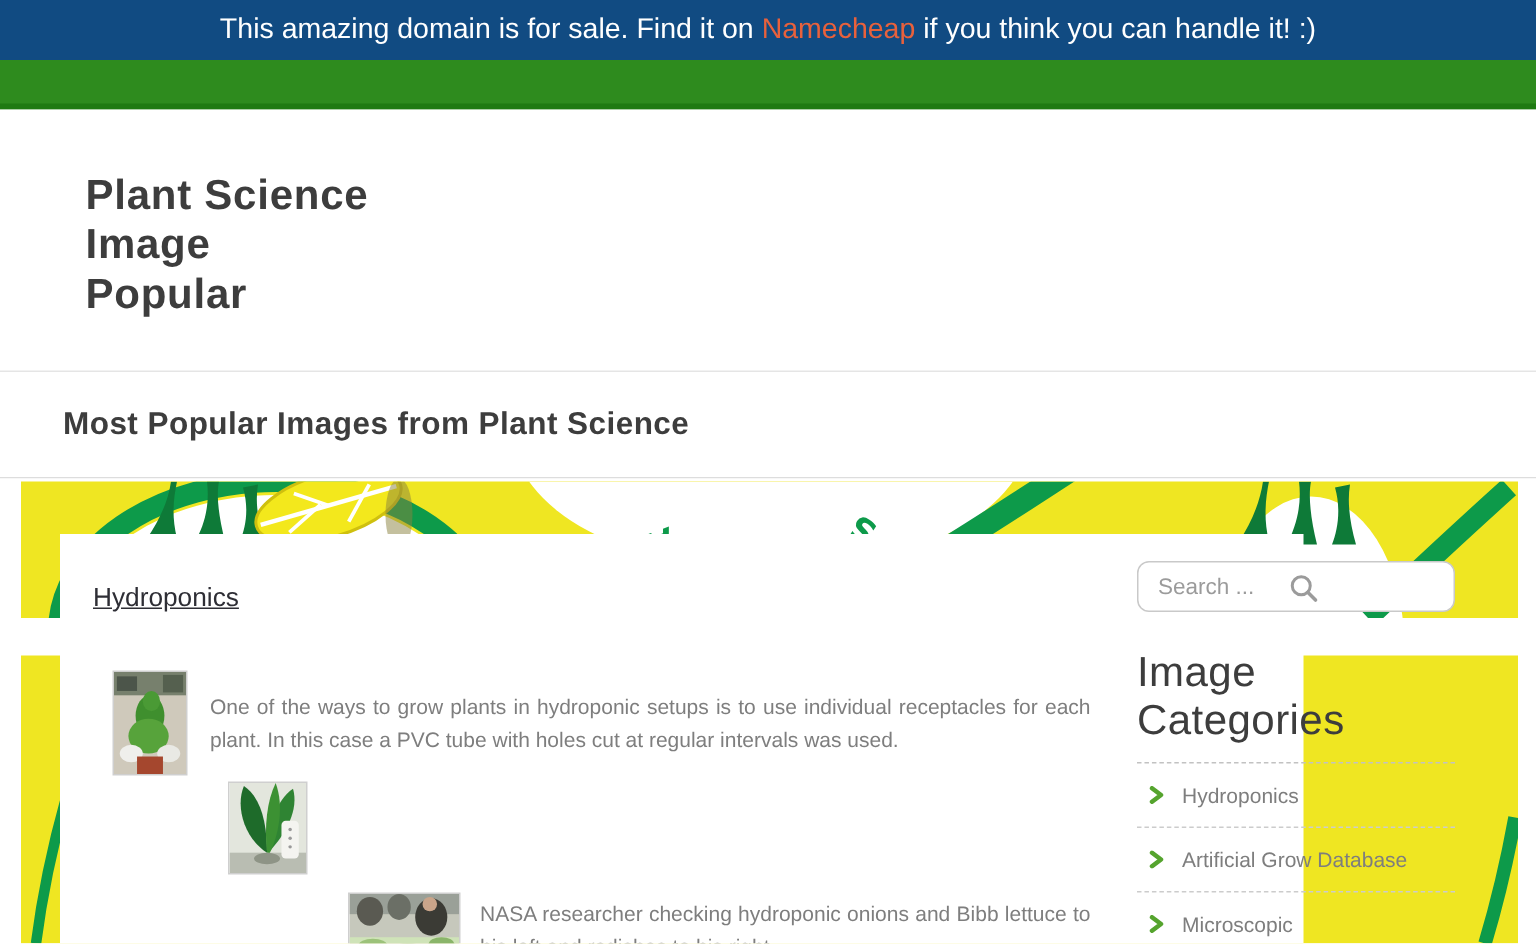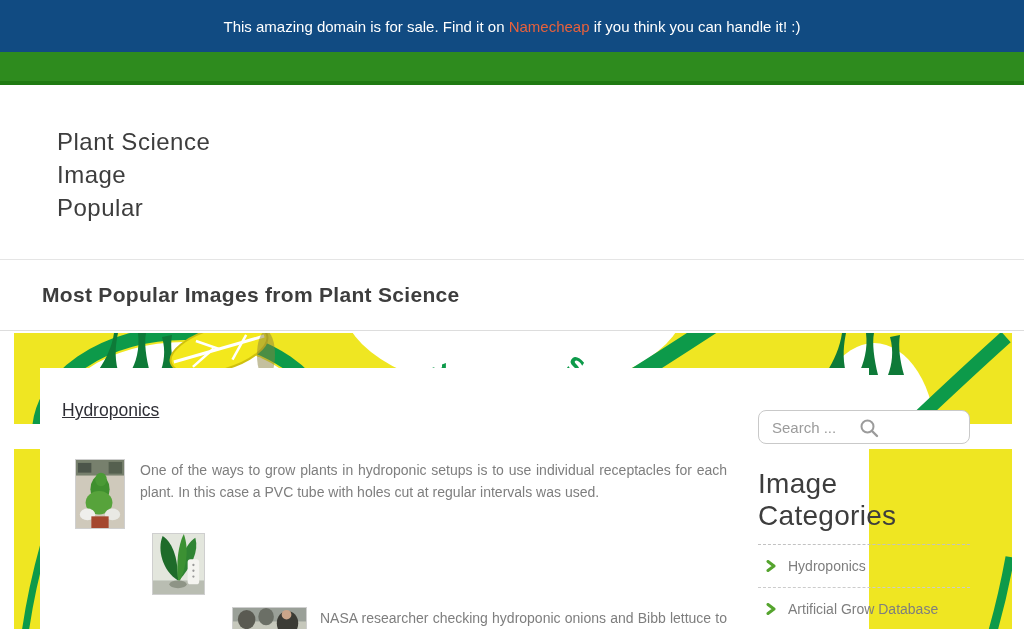--- a/index.html
+++ b/index.html
@@ -1,68 +1,68 @@
 <!DOCTYPE html>
 <html><head>
 <meta charset="utf-8">
 <style>
   * { margin:0; padding:0; box-sizing:border-box; }
   html,body { width:1024px; height:629px; overflow:hidden; background:#fff;
               font-family:"Liberation Sans", sans-serif; }
 
   
-  .sale-banner { height:52px; background:#114b82; color:#fff; font-size:15px;
+  .sale-banner { height:40px; background:#114b82; color:#fff; font-size:19px;
                  display:flex; align-items:center; justify-content:center; }
   .sale-banner a { color:#e8613c; text-decoration:none; cursor:pointer; }
   .sale-banner span { white-space:pre; }
 
   
   .green-bar { height:33px; background:#2e8b1e; border-bottom:4px solid #1f7a12; }
 
   
   .site-header { height:175px; background:#fff; border-bottom:1px solid #e5e5e5; position:relative; }
-  .site-title { position:absolute; left:57px; top:40px; font-size:24px; line-height:33px;
-                color:#3d3d3d; font-weight:400; letter-spacing:0.5px; cursor:pointer; }
+  .site-title { position:absolute; left:57px; top:40px; font-size:28px; line-height:33px;
+                color:#3d3d3d; font-weight:700; letter-spacing:0.5px; cursor:pointer; }
 
   
   .section-bar { height:71px; background:#fff; border-bottom:1px solid #dddddd; position:relative; }
   .section-bar h2 { position:absolute; left:42px; top:23px; font-size:21px; font-weight:700;
                     color:#3d3d3d; letter-spacing:0.3px; }
 
   
   .content-area { position:relative; height:310px; background:#fff; overflow:hidden; }
   .yellow-row { position:absolute; background:#efe622; overflow:hidden; }
   .yellow-row svg { position:absolute; left:0; top:0; }
   .row1 { left:14px; top:2px;   width:998px; height:91px;  }
   .row2 { left:14px; top:118px; width:998px; height:192px; }
 
   
   .card { position:absolute; left:40px; top:37px; width:829px; height:273px; background:#fff; }
 
   .main-col { padding:30px 0 0 22px; width:712px; }
   .hydro-link { display:inline-block; margin-left:0; font-size:17.5px; font-weight:500;
                 color:#2e2e35; text-decoration:underline; cursor:pointer; line-height:24px; }
   .items { margin-top:37px; }
-  .item { display:flex; align-items:flex-start; }
+  .item { display:flex; align-items:center; }
   .item .thumb { flex:none; cursor:pointer; border:1px solid #cfcfcf; }
   .item p { font-size:14px; line-height:22px; color:#7e7e7e; text-align:justify; }
   .item1 { margin-left:13px; }
   .item1 .thumb { width:50px; height:70px; margin-right:15px; }
   .item1 p { width:587px; }
   .item2 { margin-left:90px; margin-top:4px; }
   .item2 .thumb { width:53px; height:62px; margin-right:13px; }
   .item2 p { width:509px; }
   .item3 { margin-left:170px; margin-top:12px; }
   .item3 .thumb { width:75px; height:50px; margin-right:13px; }
   .item3 p { width:407px; }
   .thumb svg { display:block; width:100%; height:100%; }
 
   
   .sidebar { position:absolute; left:718px; top:18px; width:212px; }
-  .search-box { position:relative; height:34px; border:1px solid #c9c9c9; border-radius:8px; background:#fff;margin-top:24px; }
+  .search-box { position:relative; height:34px; border:1px solid #c9c9c9; border-radius:8px; background:#fff; }
   .search-box input { position:absolute; left:0; top:0; width:100%; height:100%; border:none; outline:none;
                       background:transparent; border-radius:8px; padding:0 40px 0 13px;
                       font-size:15px; color:#555; font-family:"Liberation Sans", sans-serif; }
   .search-box input::placeholder { color:#9b9b9b; }
   .search-icon { position:absolute; left:100px; top:7px; width:20px; height:20px; cursor:pointer; }
 
   .cat-title { margin-top:24px; font-size:28px; font-weight:400; color:#3d3d3d;
                padding-bottom:12px; border-bottom:1px dashed #c2c2c2; letter-spacing:0.3px; }
   .cat-list { list-style:none; }
   .cat-item { display:flex; align-items:center; padding:13px 0; border-bottom:1px dashed #cccccc;

